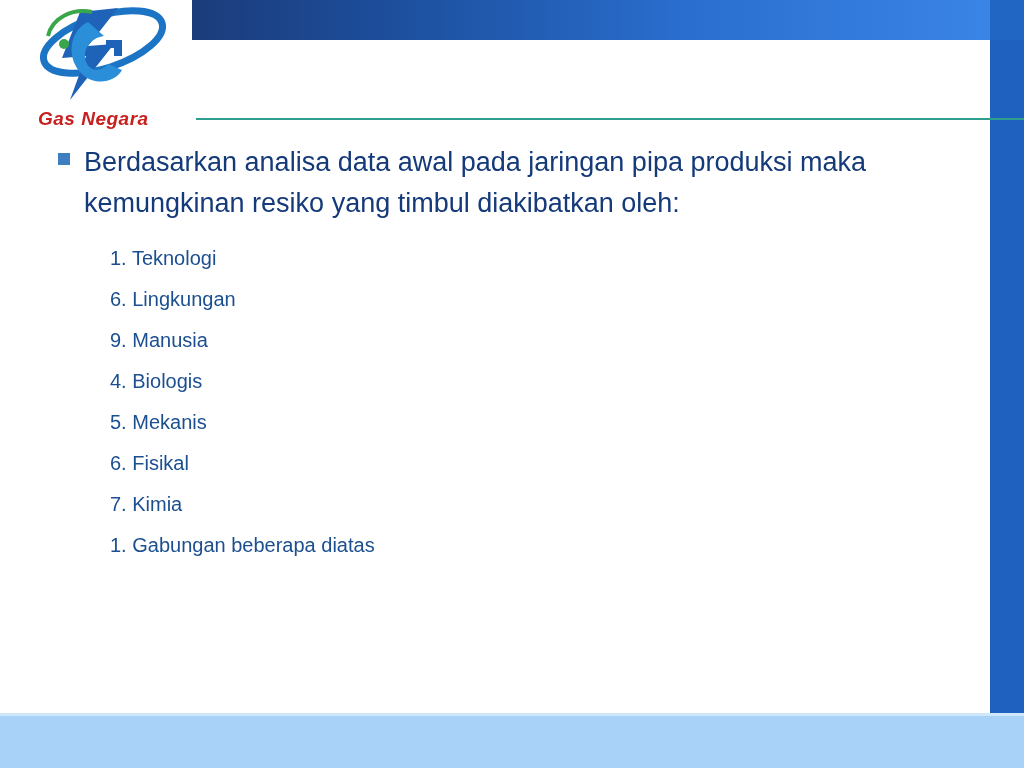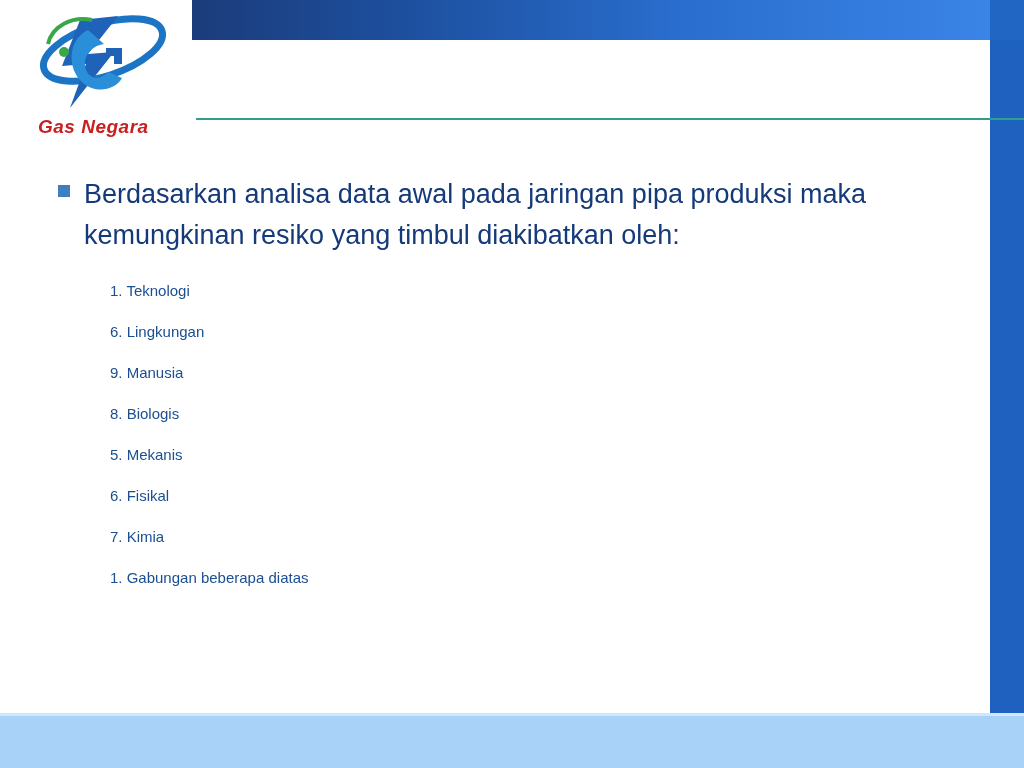--- a/index.html
+++ b/index.html
@@ -73,42 +73,42 @@
     top: 118px;
     width: 828px;
     height: 2px;
     background: #2e9e8f;
   }
 
   
   .logo {
     position: absolute;
     left: 18px;
-    top: 8px;
+    top: 0;
     width: 170px;
     height: 126px;
   }
   .logo svg { display: block; }
   .logo-text {
     position: absolute;
     left: 20px;
     top: 108px;
     font-family: "Liberation Sans", sans-serif;
     font-weight: bold;
     font-style: italic;
     font-size: 19px;
     color: #c81f1f;
     letter-spacing: 0.5px;
   }
 
   
   .content {
     position: absolute;
     left: 58px;
-    top: 174px;
+    top: 142px;
     width: 880px;
   }
   .bullet-row {
     display: flex;
     align-items: flex-start;
   }
   .bullet-marker {
     width: 26px;
     flex: 0 0 26px;
     padding-top: 11px;
@@ -125,21 +125,21 @@
     color: #153a7a;
     max-width: 790px;
   }
 
   .sublist {
     margin: 14px 0 0 52px;
     padding: 0;
     list-style: none;
   }
   .sublist li {
-    font-size: 15px;
+    font-size: 20px;
     line-height: 41px;
     color: #1b4f90;
     white-space: pre;
   }
 </style>
 </head>
 <body>
 
 <div class="slide">
 
@@ -165,21 +165,21 @@
       <div class="bullet-marker">
         <span class="bullet-square"></span>
       </div>
       <div class="bullet-text">Berdasarkan analisa data awal pada jaringan pipa produksi maka kemungkinan resiko yang timbul diakibatkan oleh:</div>
     </div>
 
     <ul class="sublist">
       <li>1. Teknologi</li>
       <li>6. Lingkungan</li>
       <li>9. Manusia</li>
-      <li>8. Biologis</li>
+      <li>4. Biologis</li>
       <li>5. Mekanis</li>
       <li>6. Fisikal</li>
       <li>7. Kimia</li>
       <li>1. Gabungan beberapa diatas</li>
     </ul>
   </div>
 
   <div class="bottom-band-line"></div>
   <div class="bottom-band"></div>
 </div>

